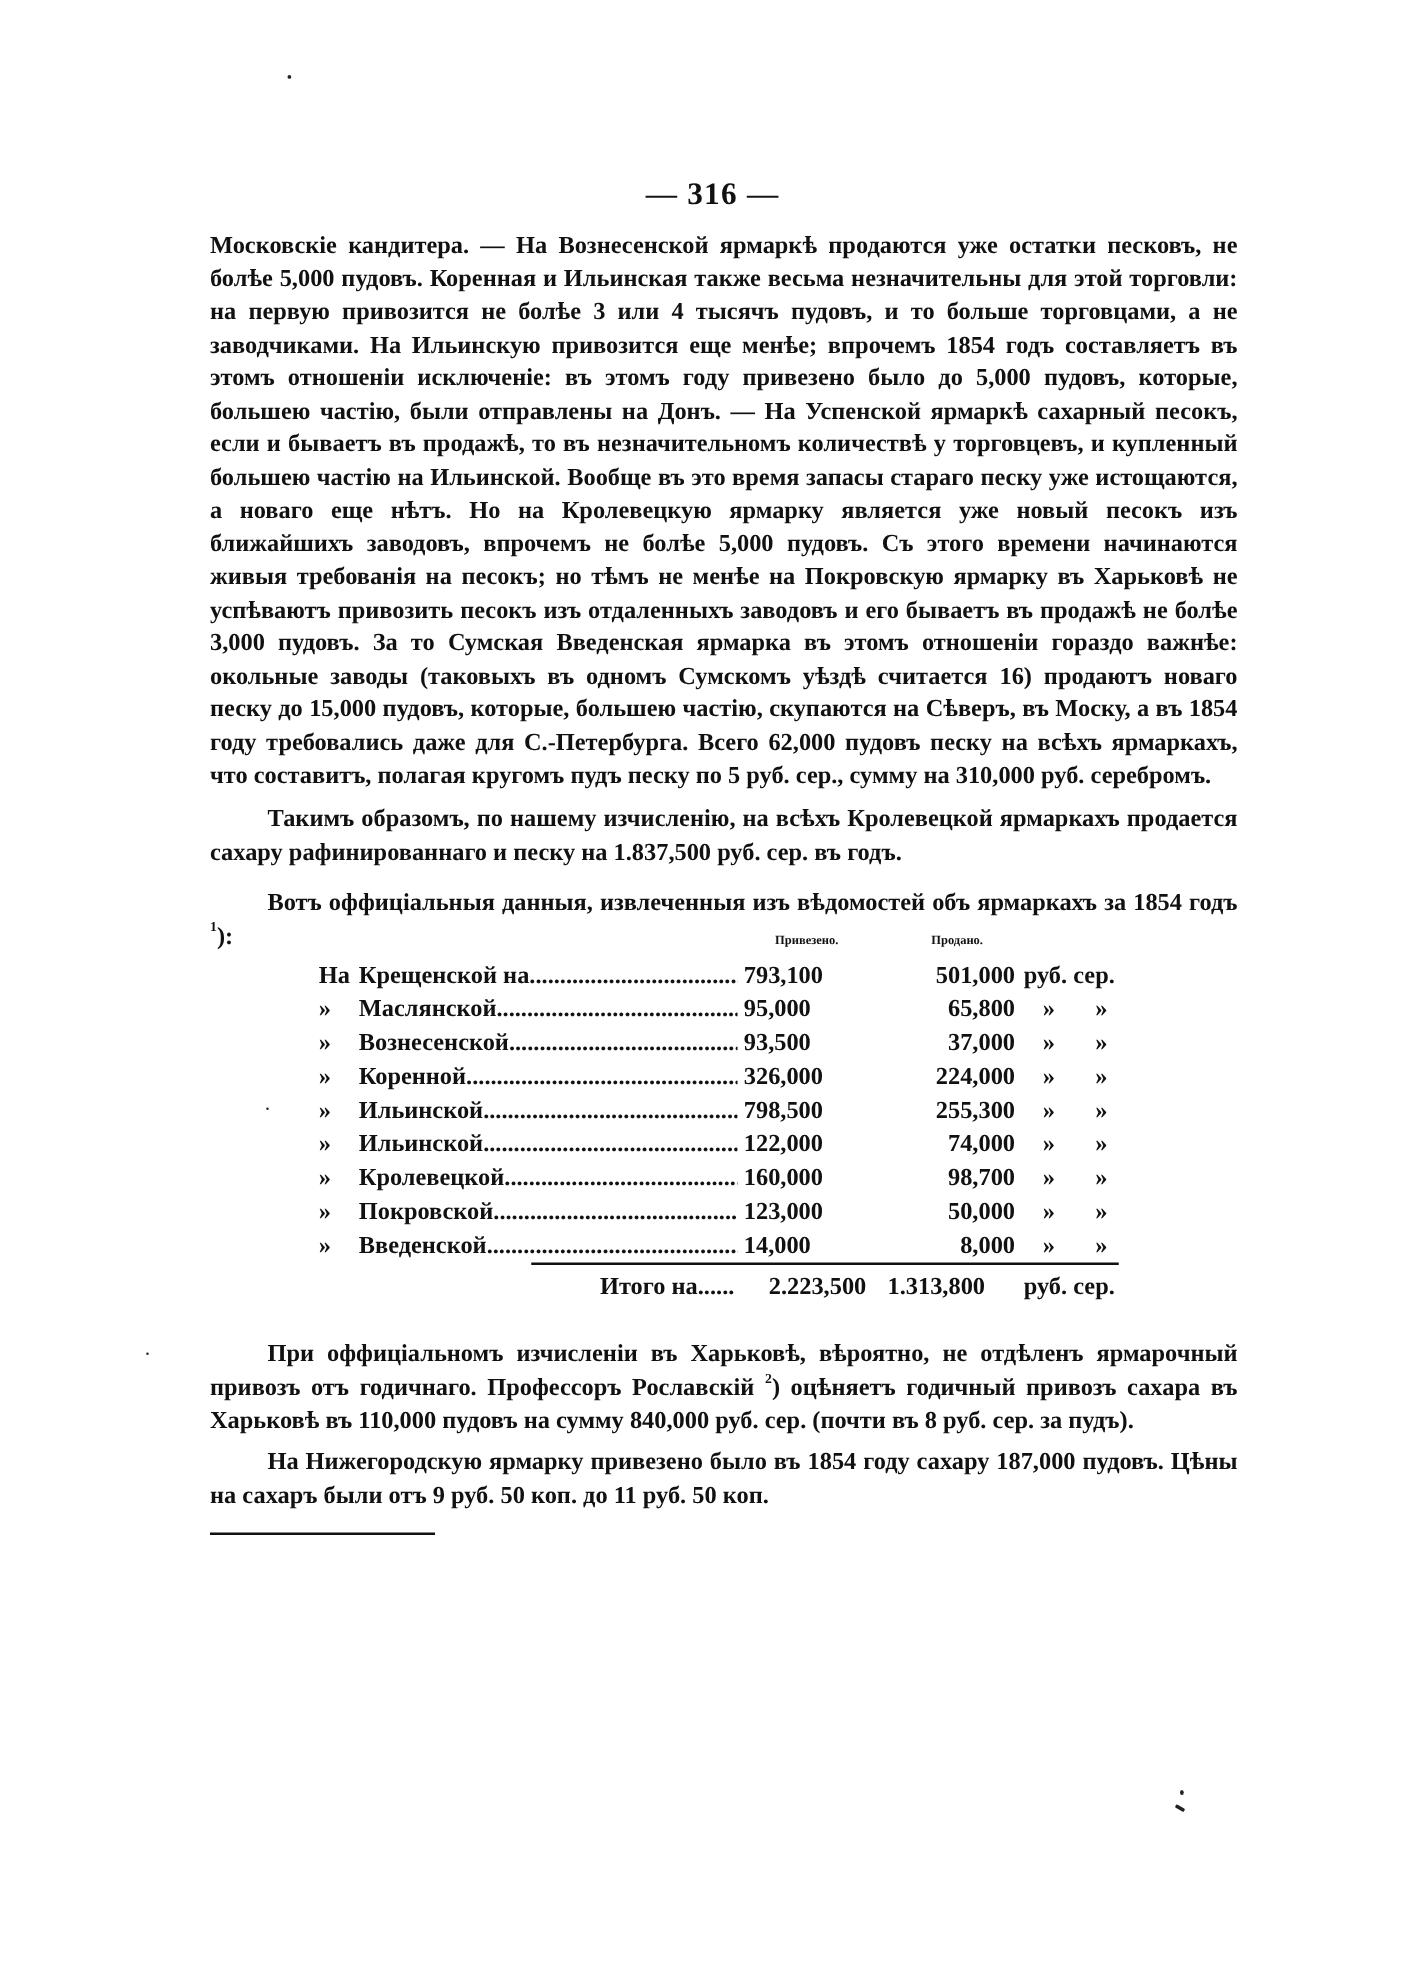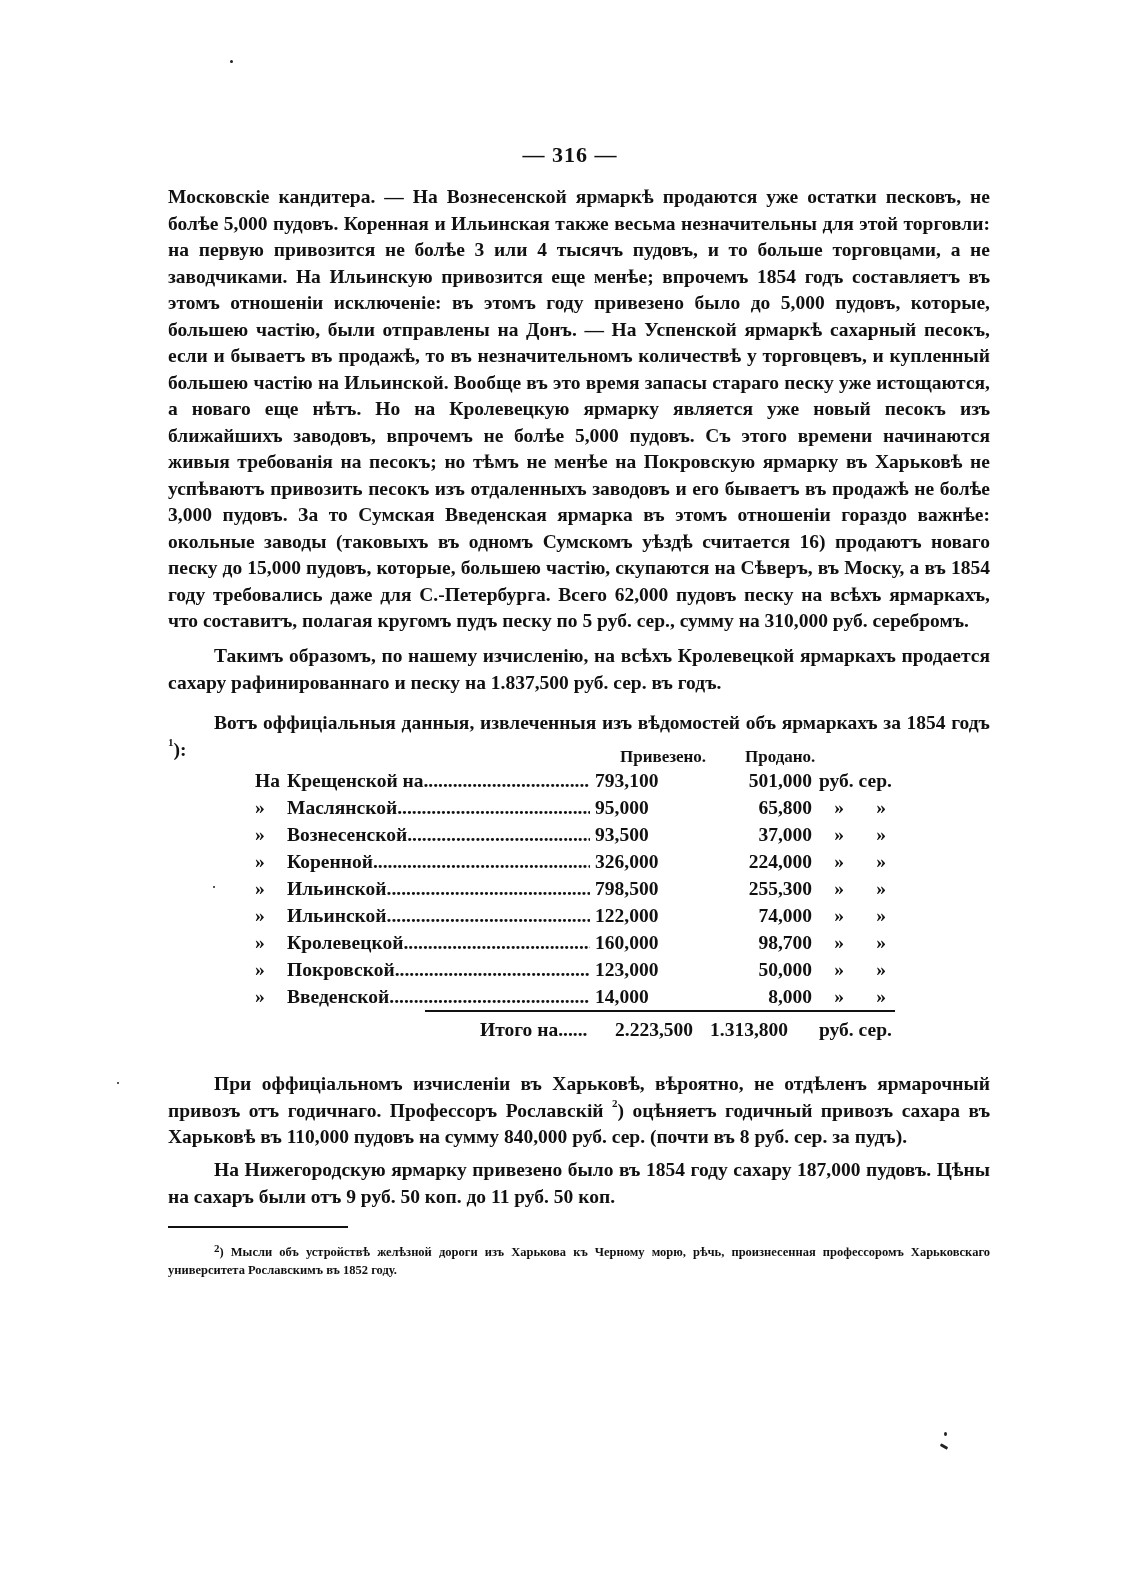--- a/index.html
+++ b/index.html
@@ -1,28 +1,28 @@
 <!DOCTYPE html>
 <html><head>
 <meta charset="utf-8">
 <style>
   html, body { margin:0; padding:0; background:#ffffff; }
   body { width:1140px; height:1589px; position:relative; overflow:hidden;
          font-family:"Liberation Serif","DejaVu Serif",serif; color:#111; }
   .page-number { position:absolute; top:142px; left:0; width:1140px; text-align:center;
-         font-size:22px; font-weight:bold; letter-spacing:1px; }
+         font-size:25px; font-weight:bold; letter-spacing:1px; }
   .body-text { position:absolute; left:168px; width:822px; font-size:19.5px; font-weight:bold;
          line-height:26.5px; text-align:justify; }
   .para { margin:0; }
   .indent { text-indent:46px; }
   #p1 { top:184px; }
   #p2 { top:643px; }
   #p3 { top:710px; }
   .tbl { position:absolute; left:255px; top:745px; width:660px; font-weight:bold; font-size:19.5px; }
-  .tbl-head { position:relative; height:22px; font-size:17px; }
+  .tbl-head { position:relative; height:22px; font-size:10px; }
   .tbl-head span { position:absolute; top:2px; }
   .row { position:relative; height:27px; line-height:27px; }
   .row .name { position:absolute; left:0; width:335px; overflow:hidden; white-space:nowrap; }
   .row .name .pre { display:inline-block; width:32px; }
   .row .brought { position:absolute; left:340px; width:98px; text-align:left; }
   .row .sold { position:absolute; left:455px; width:102px; text-align:right; }
   .row .unit1 { position:absolute; left:564px; width:40px; text-align:center; }
   .row .unit2 { position:absolute; left:606px; width:40px; text-align:center; }
   .row.first .unit1 { text-align:left; width:100px; }
   .rule { position:absolute; left:170px; top:265px; width:470px; height:2px; background:#111; }
@@ -141,20 +141,19 @@
 <div class="body-text" id="p4">
   <p class="para indent"><span>При оффиціальномъ изчисленіи въ Харьковѣ, вѣроятно, не отдѣленъ ярмарочный привозъ отъ годичнаго. Профессоръ Рославскій</span> <sup>2</sup><span>) оцѣняетъ годичный привозъ сахара въ Харьковѣ въ 110,000 пудовъ на сумму 840,000 руб. сер. (почти въ 8 руб. сер. за пудъ).</span></p>
 </div>
 
 <div class="body-text" id="p5">
   <p class="para indent">На Нижегородскую ярмарку привезено было въ 1854 году сахару 187,000 пудовъ. Цѣны на сахаръ были отъ 9 руб. 50 коп. до 11 руб. 50 коп.</p>
 </div>
 
 <div class="fn-rule"></div>
 <div class="footnotes">
-  <p><sup>2</sup><span>) Мысли объ устройствѣ желѣзной дороги изъ Харькова къ Черному морю, рѣчь, произнесенная профессоромъ Харьковскаго университета Рославскимъ въ 1852 году.</span></p>
 </div>
 
 <div class="speck" style="left:230px;top:60px;width:3px;height:3px"></div>
 <div class="speck" style="left:944px;top:1432px;width:3px;height:4px"></div>
 <div class="speck" style="left:940px;top:1445px;width:8px;height:3px;transform:rotate(30deg);border-radius:1px"></div>
 <div class="speck" style="left:213px;top:886px;width:2px;height:2px"></div>
 <div class="speck" style="left:117px;top:1082px;width:2px;height:2px"></div>
 
 </body></html>

